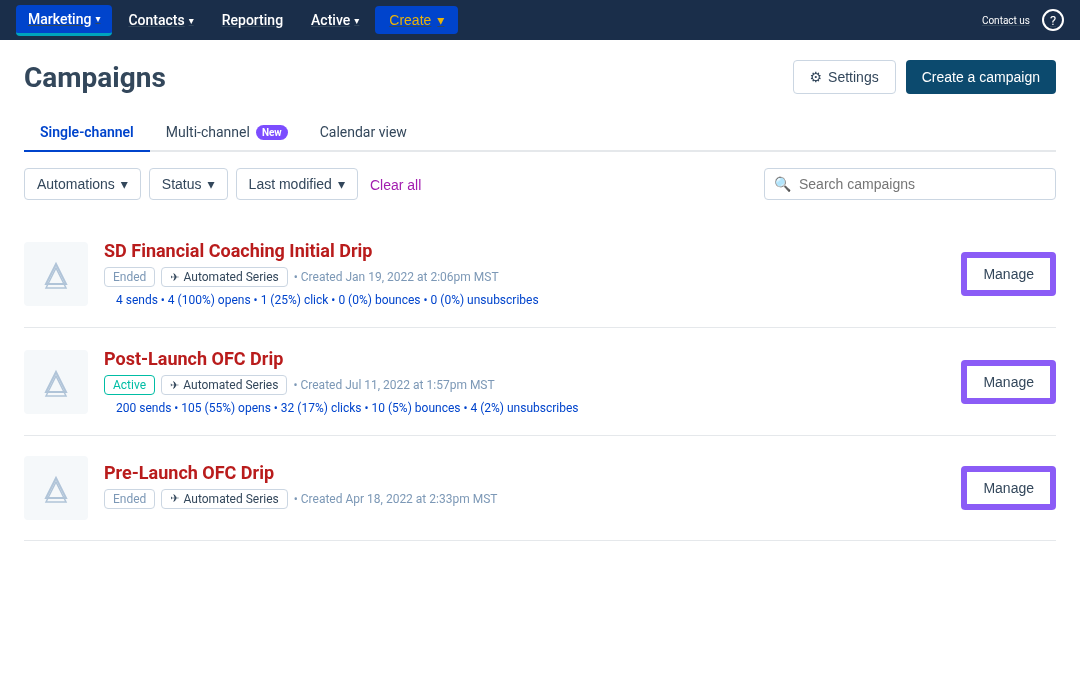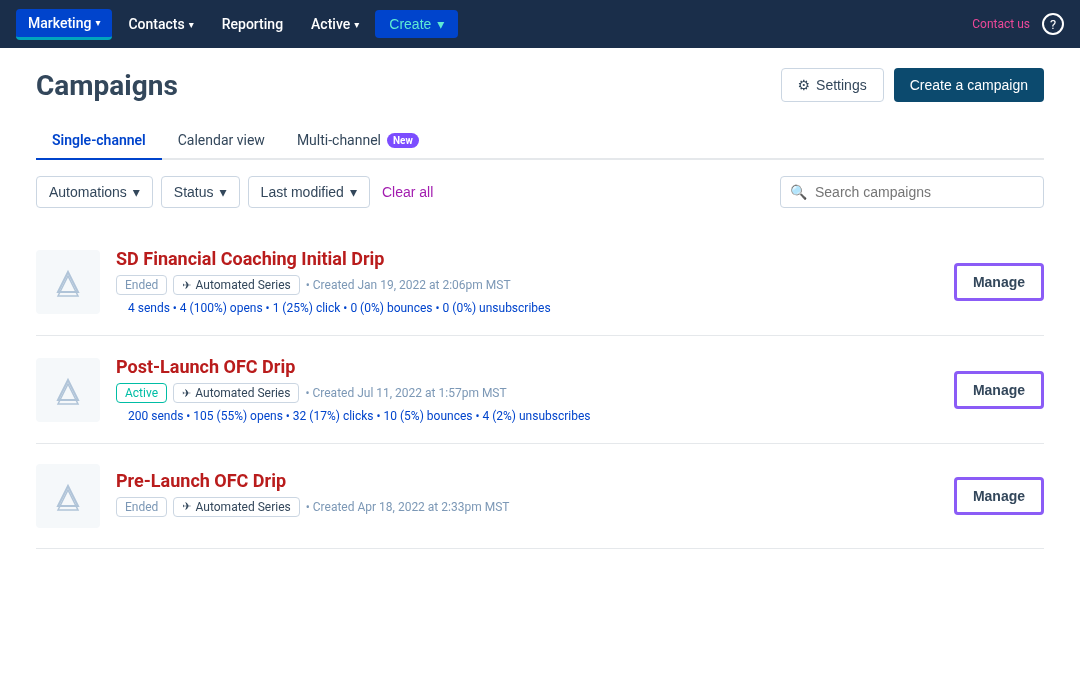--- a/index.html
+++ b/index.html
@@ -1,80 +1,81 @@
 <!DOCTYPE html>
 <html><head>
   <meta charset="utf-8">
   <style>
     * { box-sizing: border-box; margin: 0; padding: 0; }
     body { font-family: -apple-system, BlinkMacSystemFont, 'Segoe UI', Roboto, sans-serif; background: #fff; color: #33475b; font-size: 14px; }
 
     
     .top-nav {
       background: #1a2e4a;
-      height: 48px;
+      height: 40px;
       display: flex;
       align-items: center;
       padding: 0 16px;
       gap: 4px;
       position: relative;
+      text-decoration: underline;
     }
     .nav-item {
       color: #fff;
       padding: 6px 12px;
       border-radius: 4px;
       cursor: pointer;
       display: flex;
       align-items: center;
       gap: 4px;
       font-size: 14px;
       font-weight: 500;
     }
     .nav-item.active { background: #0044cc; border-bottom: 3px solid #00a4bd; }
     .nav-chevron { font-size: 10px; }
     .create-btn {
       background: #0044cc;
-      color: #5eead4;
+      color: #eab308;
       border: none;
       border-radius: 4px;
       padding: 6px 14px;
       cursor: pointer;
       display: flex;
       align-items: center;
       gap: 6px;
       font-size: 14px;
       font-weight: 500;
     }
     .nav-right {
       margin-left: auto;
       display: flex;
       align-items: center;
       gap: 12px;
     }
     .nav-right-item {
-      color: #ec4899;
-      font-size: 12px;
+      color: #ffffff;
+      font-size: 10px;
       cursor: pointer;
     }
     .help-circle {
       width: 22px;
       height: 22px;
       border: 2px solid #fff;
       border-radius: 50%;
       display: flex;
       align-items: center;
       justify-content: center;
       font-size: 13px;
       color: #fff;
       cursor: pointer;
     }
 
     
     .page-content {
-      padding: 20px 36px;
+      padding: 20px 24px;
     }
 
     
     .page-header {
       display: flex;
       align-items: center;
       justify-content: space-between;
       margin-bottom: 20px;
     }
     .page-title {
@@ -139,21 +140,21 @@
       color: #fff;
       font-size: 10px;
       font-weight: 700;
       padding: 2px 6px;
       border-radius: 10px;
     }
 
     
     .filters {
       display: flex;
-      align-items: center;
+      align-items: flex-end;
       gap: 8px;
       margin-bottom: 20px;
     }
     .filter-btn {
       border: 1px solid #cbd6e2;
       background: #fff;
       border-radius: 4px;
       padding: 7px 12px;
       cursor: pointer;
       display: flex;
@@ -174,21 +175,21 @@
     .search-wrapper {
       margin-left: auto;
       position: relative;
     }
     .search-input {
       border: 1px solid #cbd6e2;
       border-radius: 4px;
       padding: 7px 12px 7px 34px;
       font-size: 14px;
       color: #33475b;
-      width: 264px;
+      width: 292px;
       outline: none;
     }
     .search-icon-wrap {
       position: absolute;
       left: 10px;
       top: 50%;
       transform: translateY(-50%);
       color: #7c98b6;
       font-size: 14px;
     }
@@ -251,28 +252,28 @@
     .created-text {
       font-size: 12px;
       color: #7c98b6;
     }
     .campaign-stats {
       font-size: 12px;
       color: #0044cc;
       margin-left: 12px;
     }
     .manage-btn {
-      border: 3px solid #8b5cf6;
+      border: 6px solid #8b5cf6;
       background: #fff;
       border-radius: 4px;
       padding: 8px 16px;
       cursor: pointer;
       font-size: 14px;
       color: #33475b;
-      font-weight: 700;
+      font-weight: 400;
       flex-shrink: 0;
     }
   </style>
 </head>
 <body>
 
 <div class="top-nav">
   <div class="nav-item active">
     <span>Marketing</span>
     <span class="nav-chevron">▾</span>
@@ -309,25 +310,25 @@
       </button>
       <button class="create-campaign-btn">Create a campaign</button>
     </div>
   </div>
 
   <div class="tabs">
     <div class="tab active">
       <span>Single-channel</span>
     </div>
     <div class="tab">
-      <span>Calendar view</span>
-    </div>
-    <div class="tab">
       <span>Multi-channel</span>
       <span class="new-badge">New</span>
+    </div>
+    <div class="tab">
+      <span>Calendar view</span>
     </div>
   </div>
 
   <div class="filters">
     <button class="filter-btn">
       <span>Automations</span>
       <span>▾</span>
     </button>
     <button class="filter-btn">
       <span>Status</span>

